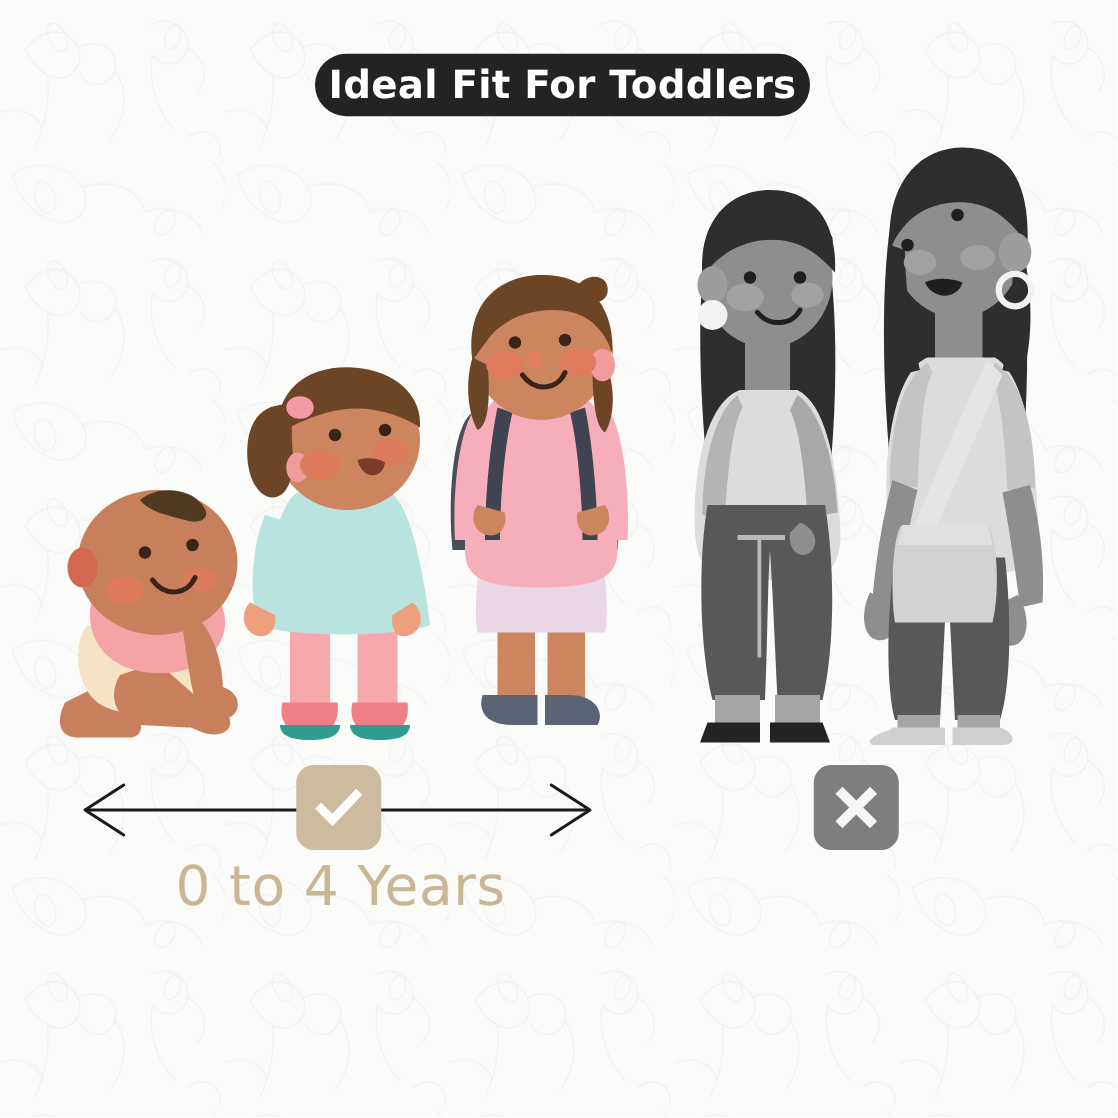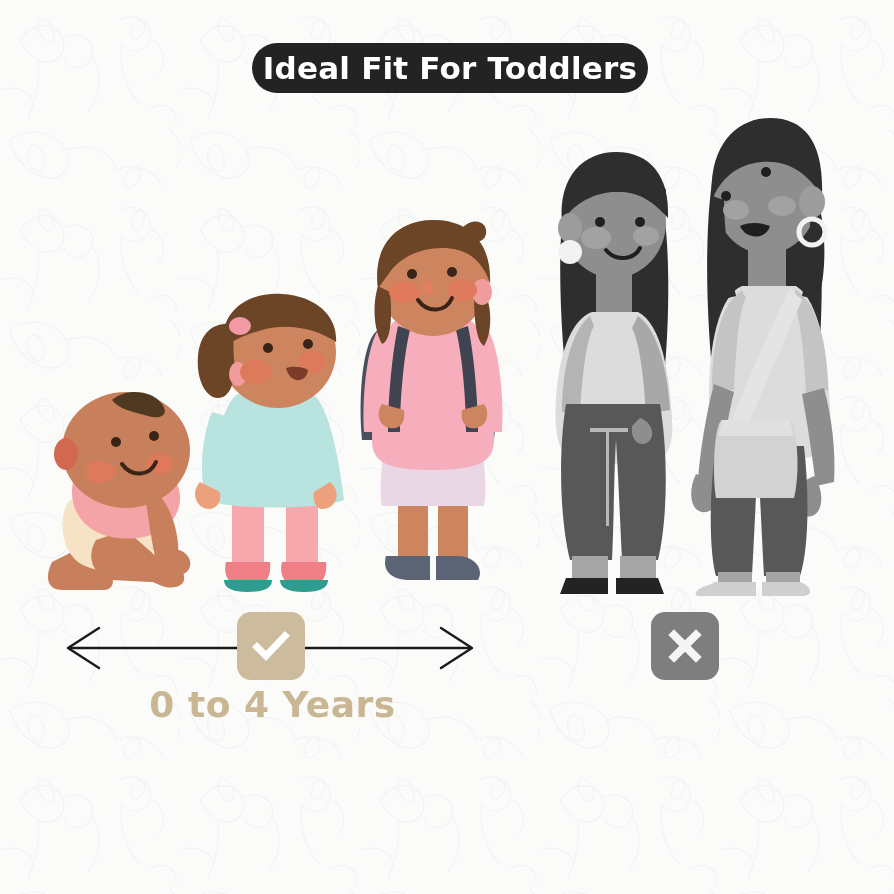--- a/index.html
+++ b/index.html
@@ -65,22 +65,22 @@
   }
   #badge-check { left: 237px; top: 612px; background: #cdbb9d; }
   #badge-cross { left: 651px; top: 612px; background: #7e7e7e; }
 
   
   .caption {
     position: absolute;
     top: 684px;
     color: #c9b794;
     font-family: "DejaVu Sans", sans-serif;
-    font-size: 36px;
-    font-weight: bold;
+    font-size: 44px;
+    font-weight: normal;
     letter-spacing: 0.5px;
     white-space: nowrap;
     text-align: center;
   }
   #caption-left  { left: 0px;   width: 545px; }
   #caption-right { left: 520px; width: 374px; }
 </style>
 </head>
 <body>
 

